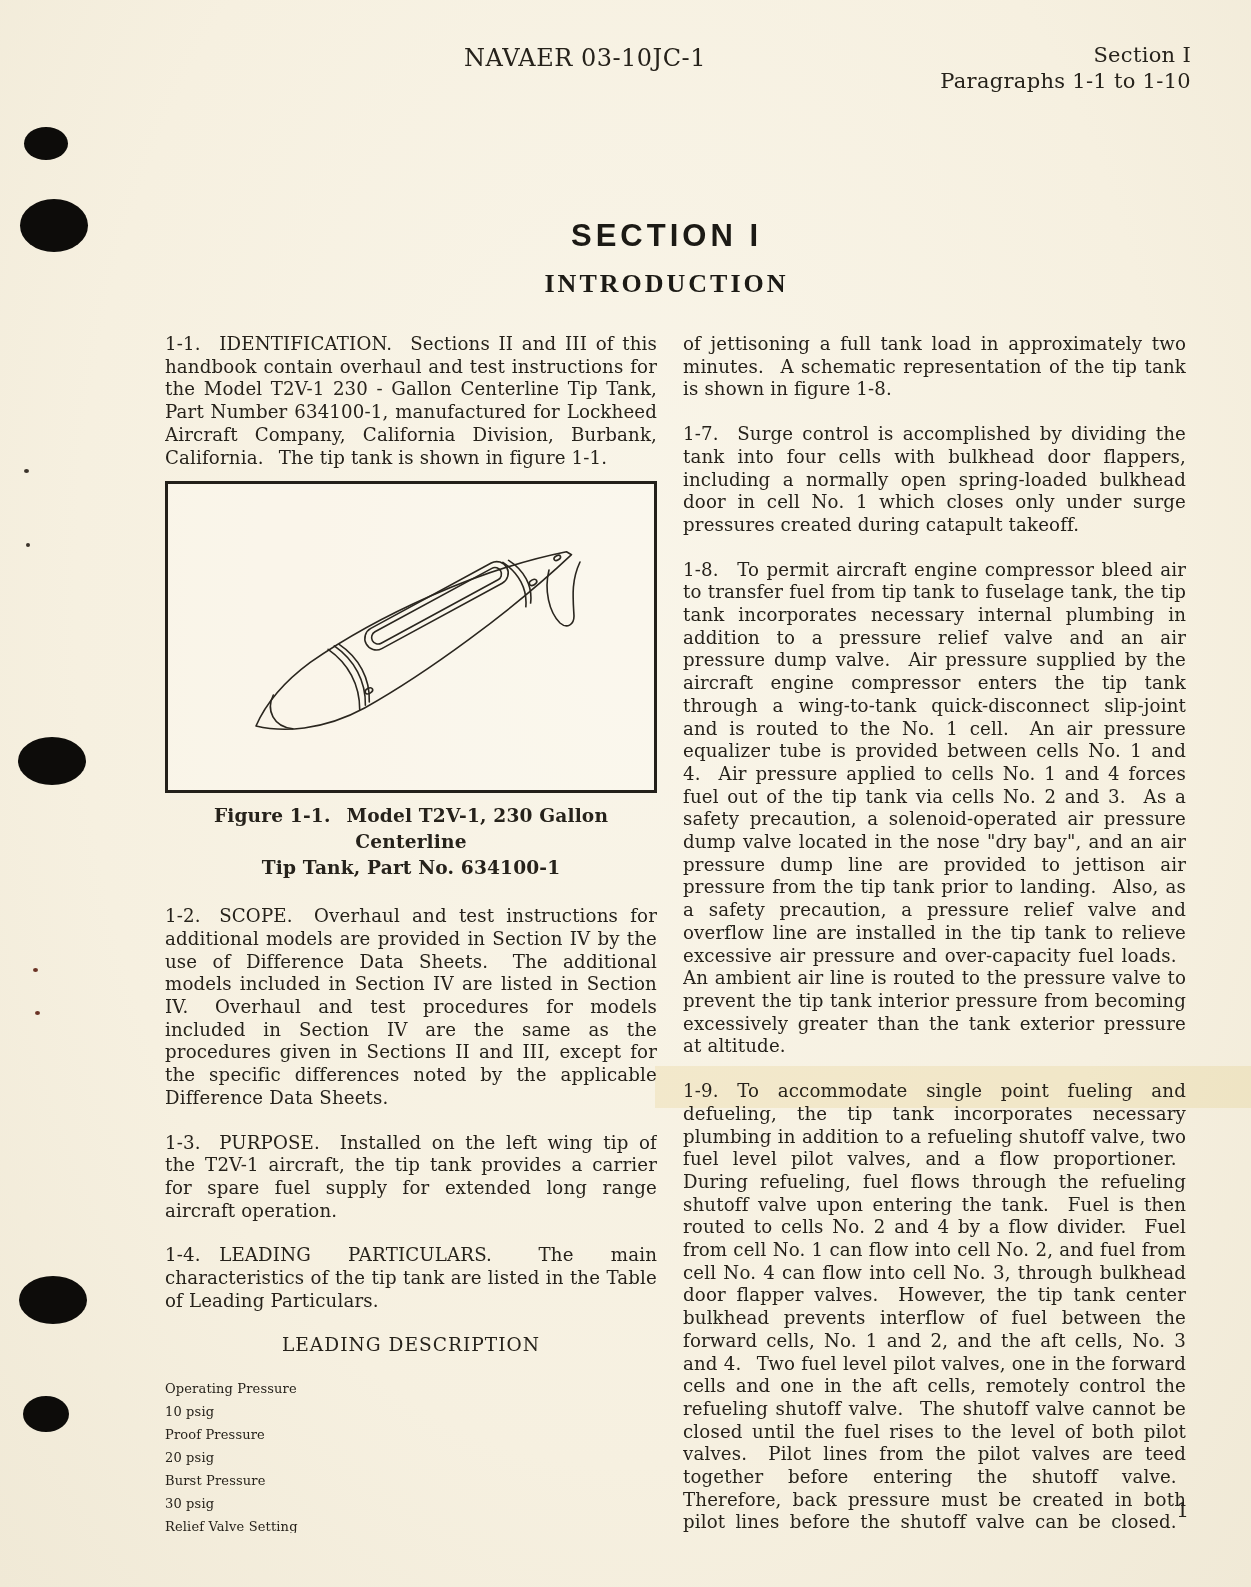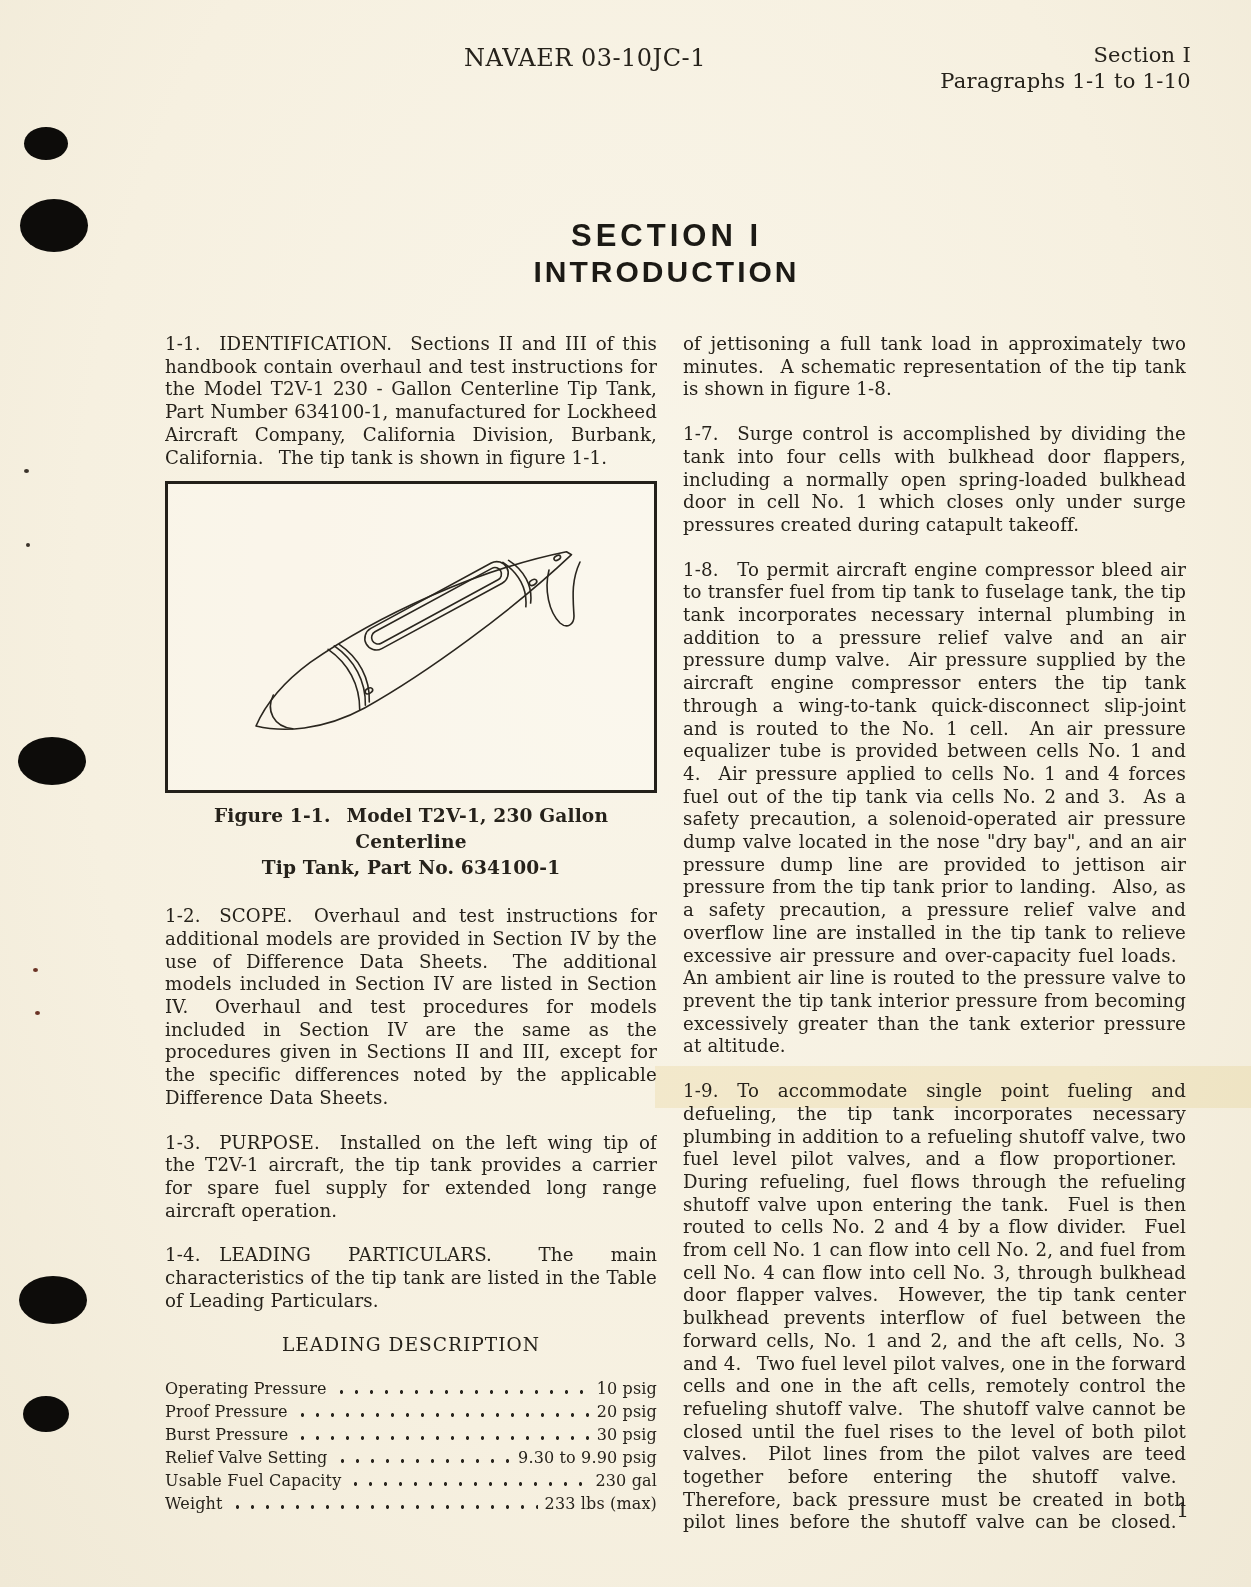--- a/index.html
+++ b/index.html
@@ -25,35 +25,35 @@
     background:rgba(210,172,40,0.13);pointer-events:none;}
   
   .doc-number{position:absolute;left:435px;top:44px;width:300px;text-align:center;
     font-size:24px;letter-spacing:0.5px;}
   .header-right{position:absolute;right:60px;top:42px;text-align:right;
     font-size:21px;line-height:26px;letter-spacing:0.3px;}
   
   .section-title{position:absolute;left:148px;top:218px;width:1037px;text-align:center;
     font-family:"Liberation Sans","DejaVu Sans",sans-serif;font-weight:bold;color:#1c1a15;}
   .title-1{font-size:31px;letter-spacing:4px;}
-  .title-2{font-size:30px;letter-spacing:3px;margin-top:1px;}
+  .title-2{font-size:26px;letter-spacing:3px;margin-top:15px;font-family:Liberation Serif, serif;}
   
   .col{position:absolute;top:333px;font-size:18.2px;line-height:22.7px;
     text-align:justify;letter-spacing:0.15px;max-height:1200px;overflow:hidden;}
   .col-left{left:165px;width:492px;}
   .col-right{left:683px;width:503px;}
   .col p{margin:0 0 22px 0;}
   
   .figure-box{box-sizing:border-box;width:492px;height:312px;border:3px solid #23201a;
     margin:0 0 10px 0;background:rgba(255,253,245,0.35);}
   .caption{text-align:center;font-size:18.6px;line-height:26px;margin:0 0 24px 0;font-weight:bold;}
   
   .lp-heading{text-align:center;font-size:18.6px;letter-spacing:1px;margin:2px 0 20px 0;}
   .lp-table{margin:0 0 18px 0;}
-  .lp-row{display:flex;align-items:baseline;line-height:23px;font-size:16px;}
+  .lp-row{display:flex;align-items:baseline;line-height:23px;font-size:13px;flex-direction:column;}
   .lp-leader{flex:1;align-self:stretch;margin:0 7px;
     background-image:radial-gradient(circle,#2b2720 1.7px,rgba(0,0,0,0) 1.9px);
     background-size:15px 8px;background-repeat:repeat-x;background-position:left calc(100% - 4px);}
   .lp-value{white-space:nowrap;}
   
   .page-number{position:absolute;right:62px;top:1498px;font-size:20px;}
   svg{display:block;}
 </style>
 </head>
 <body>

